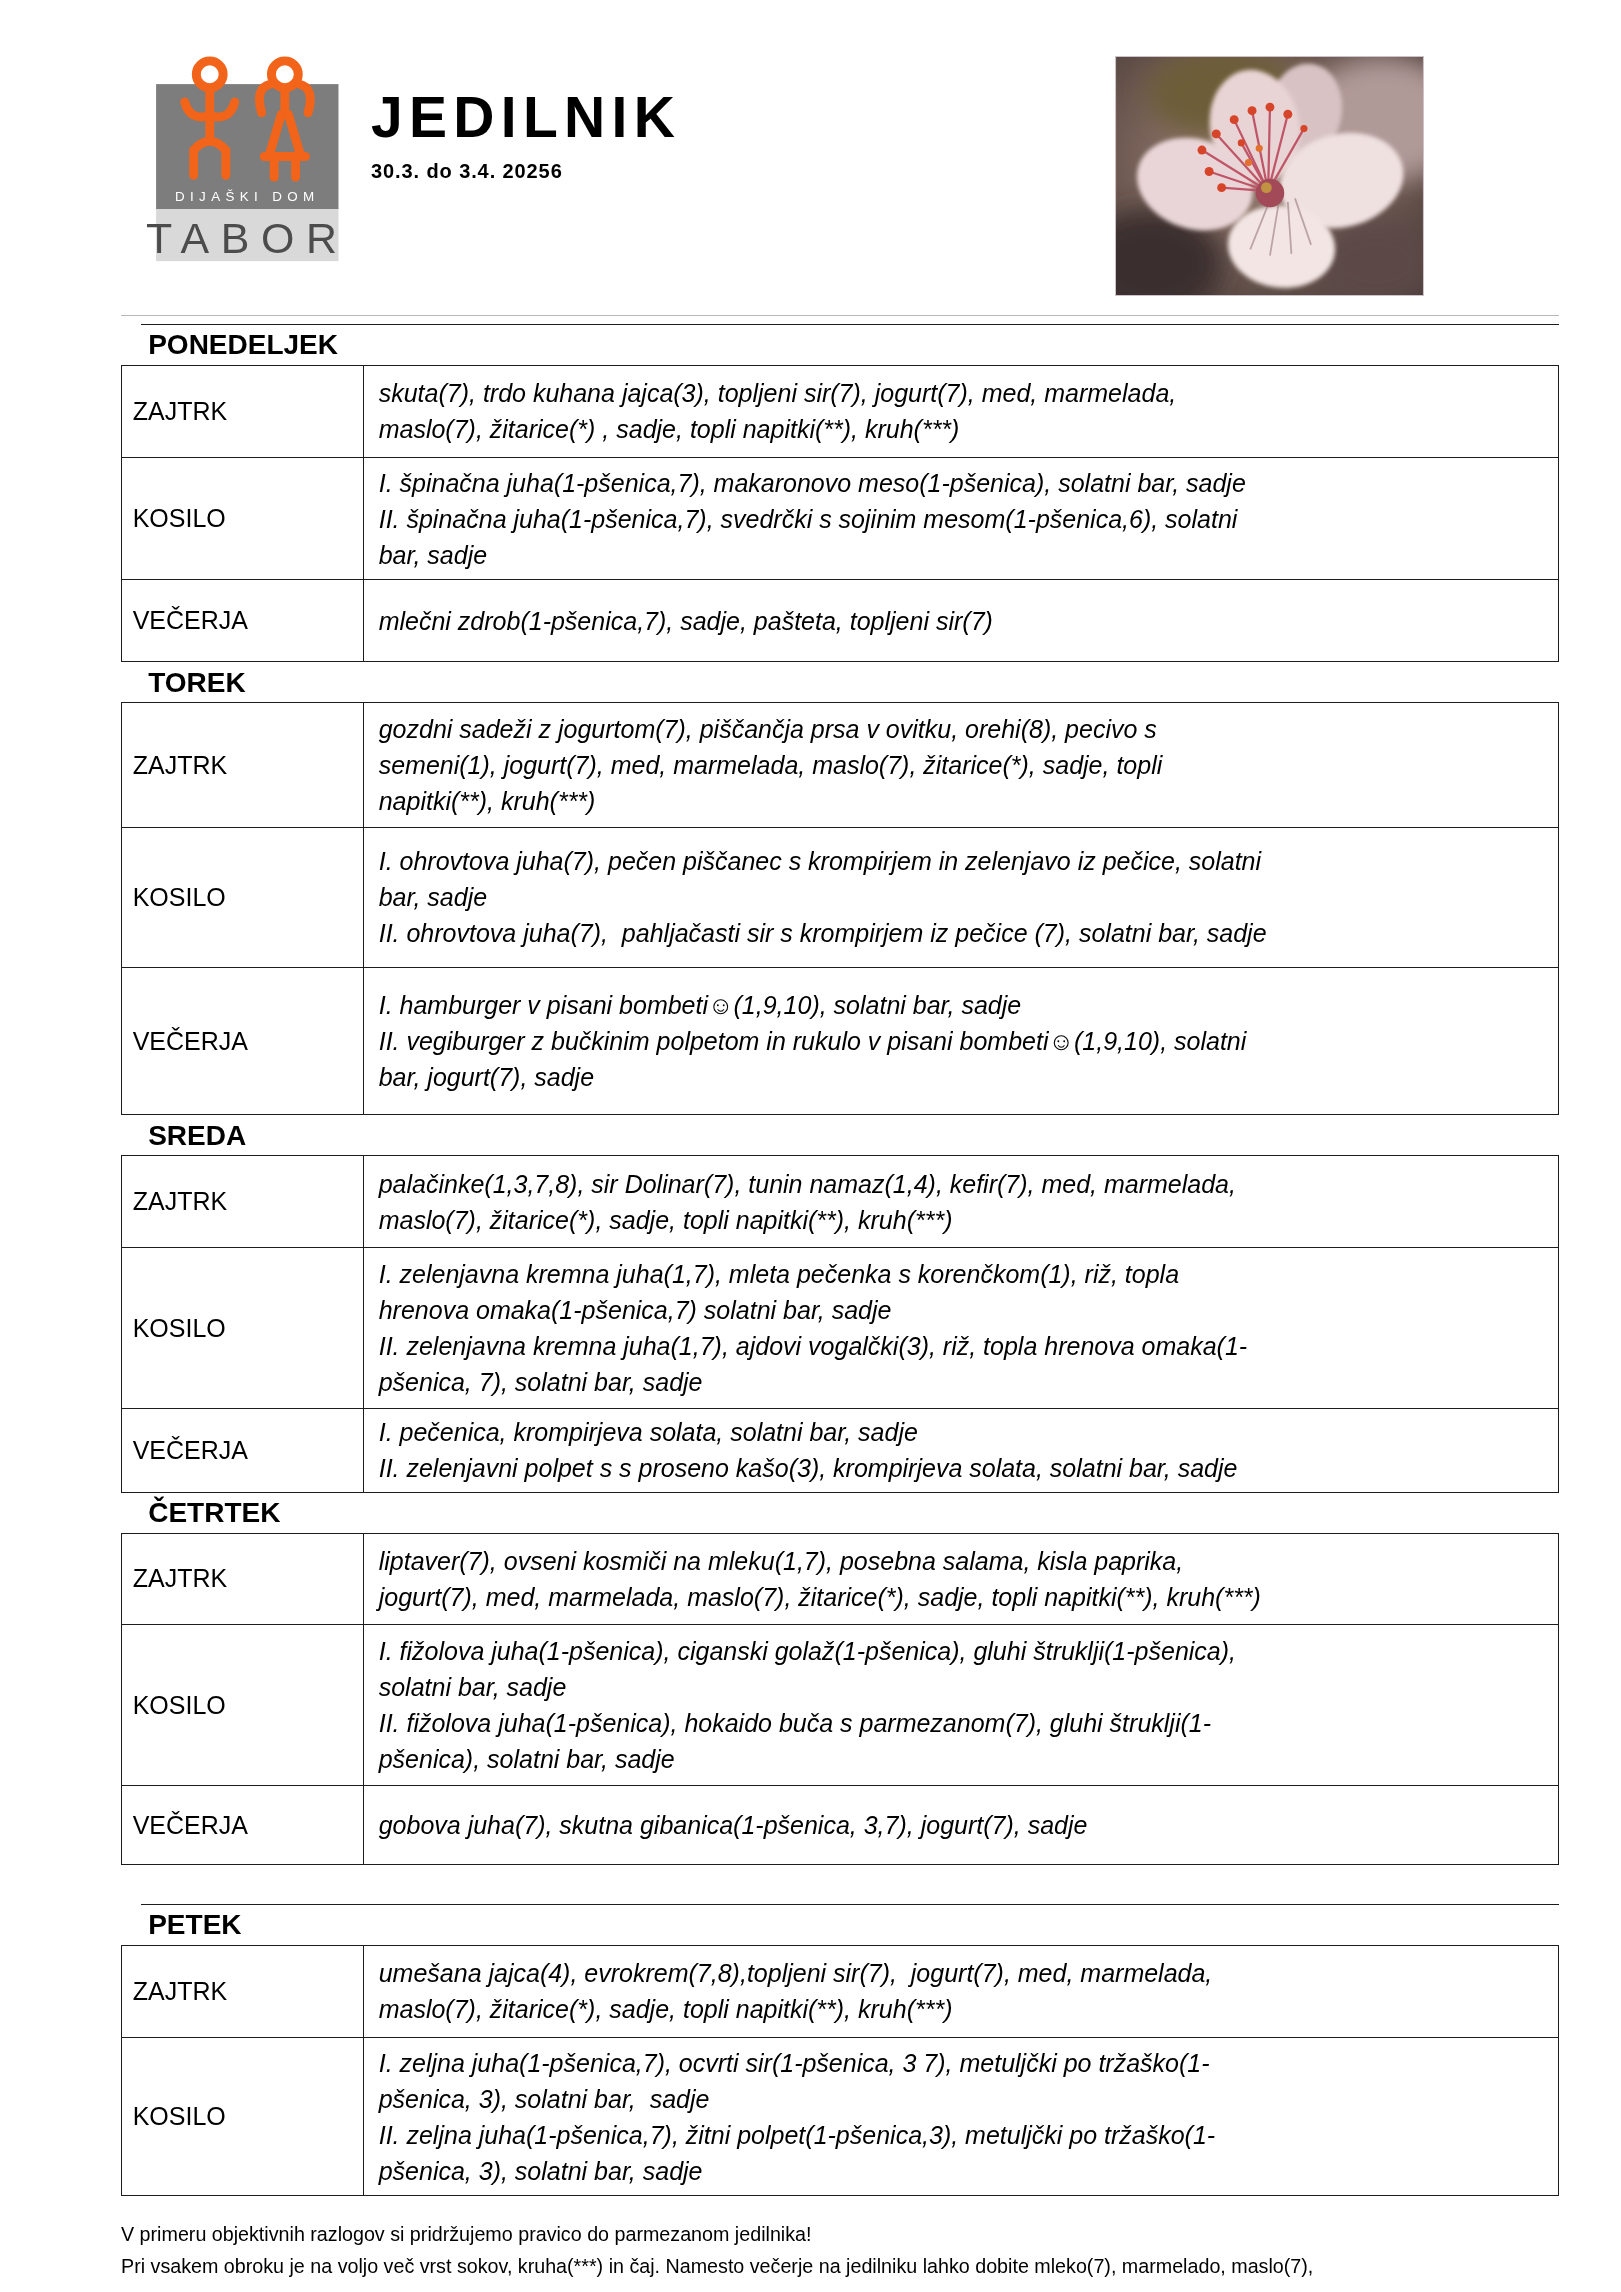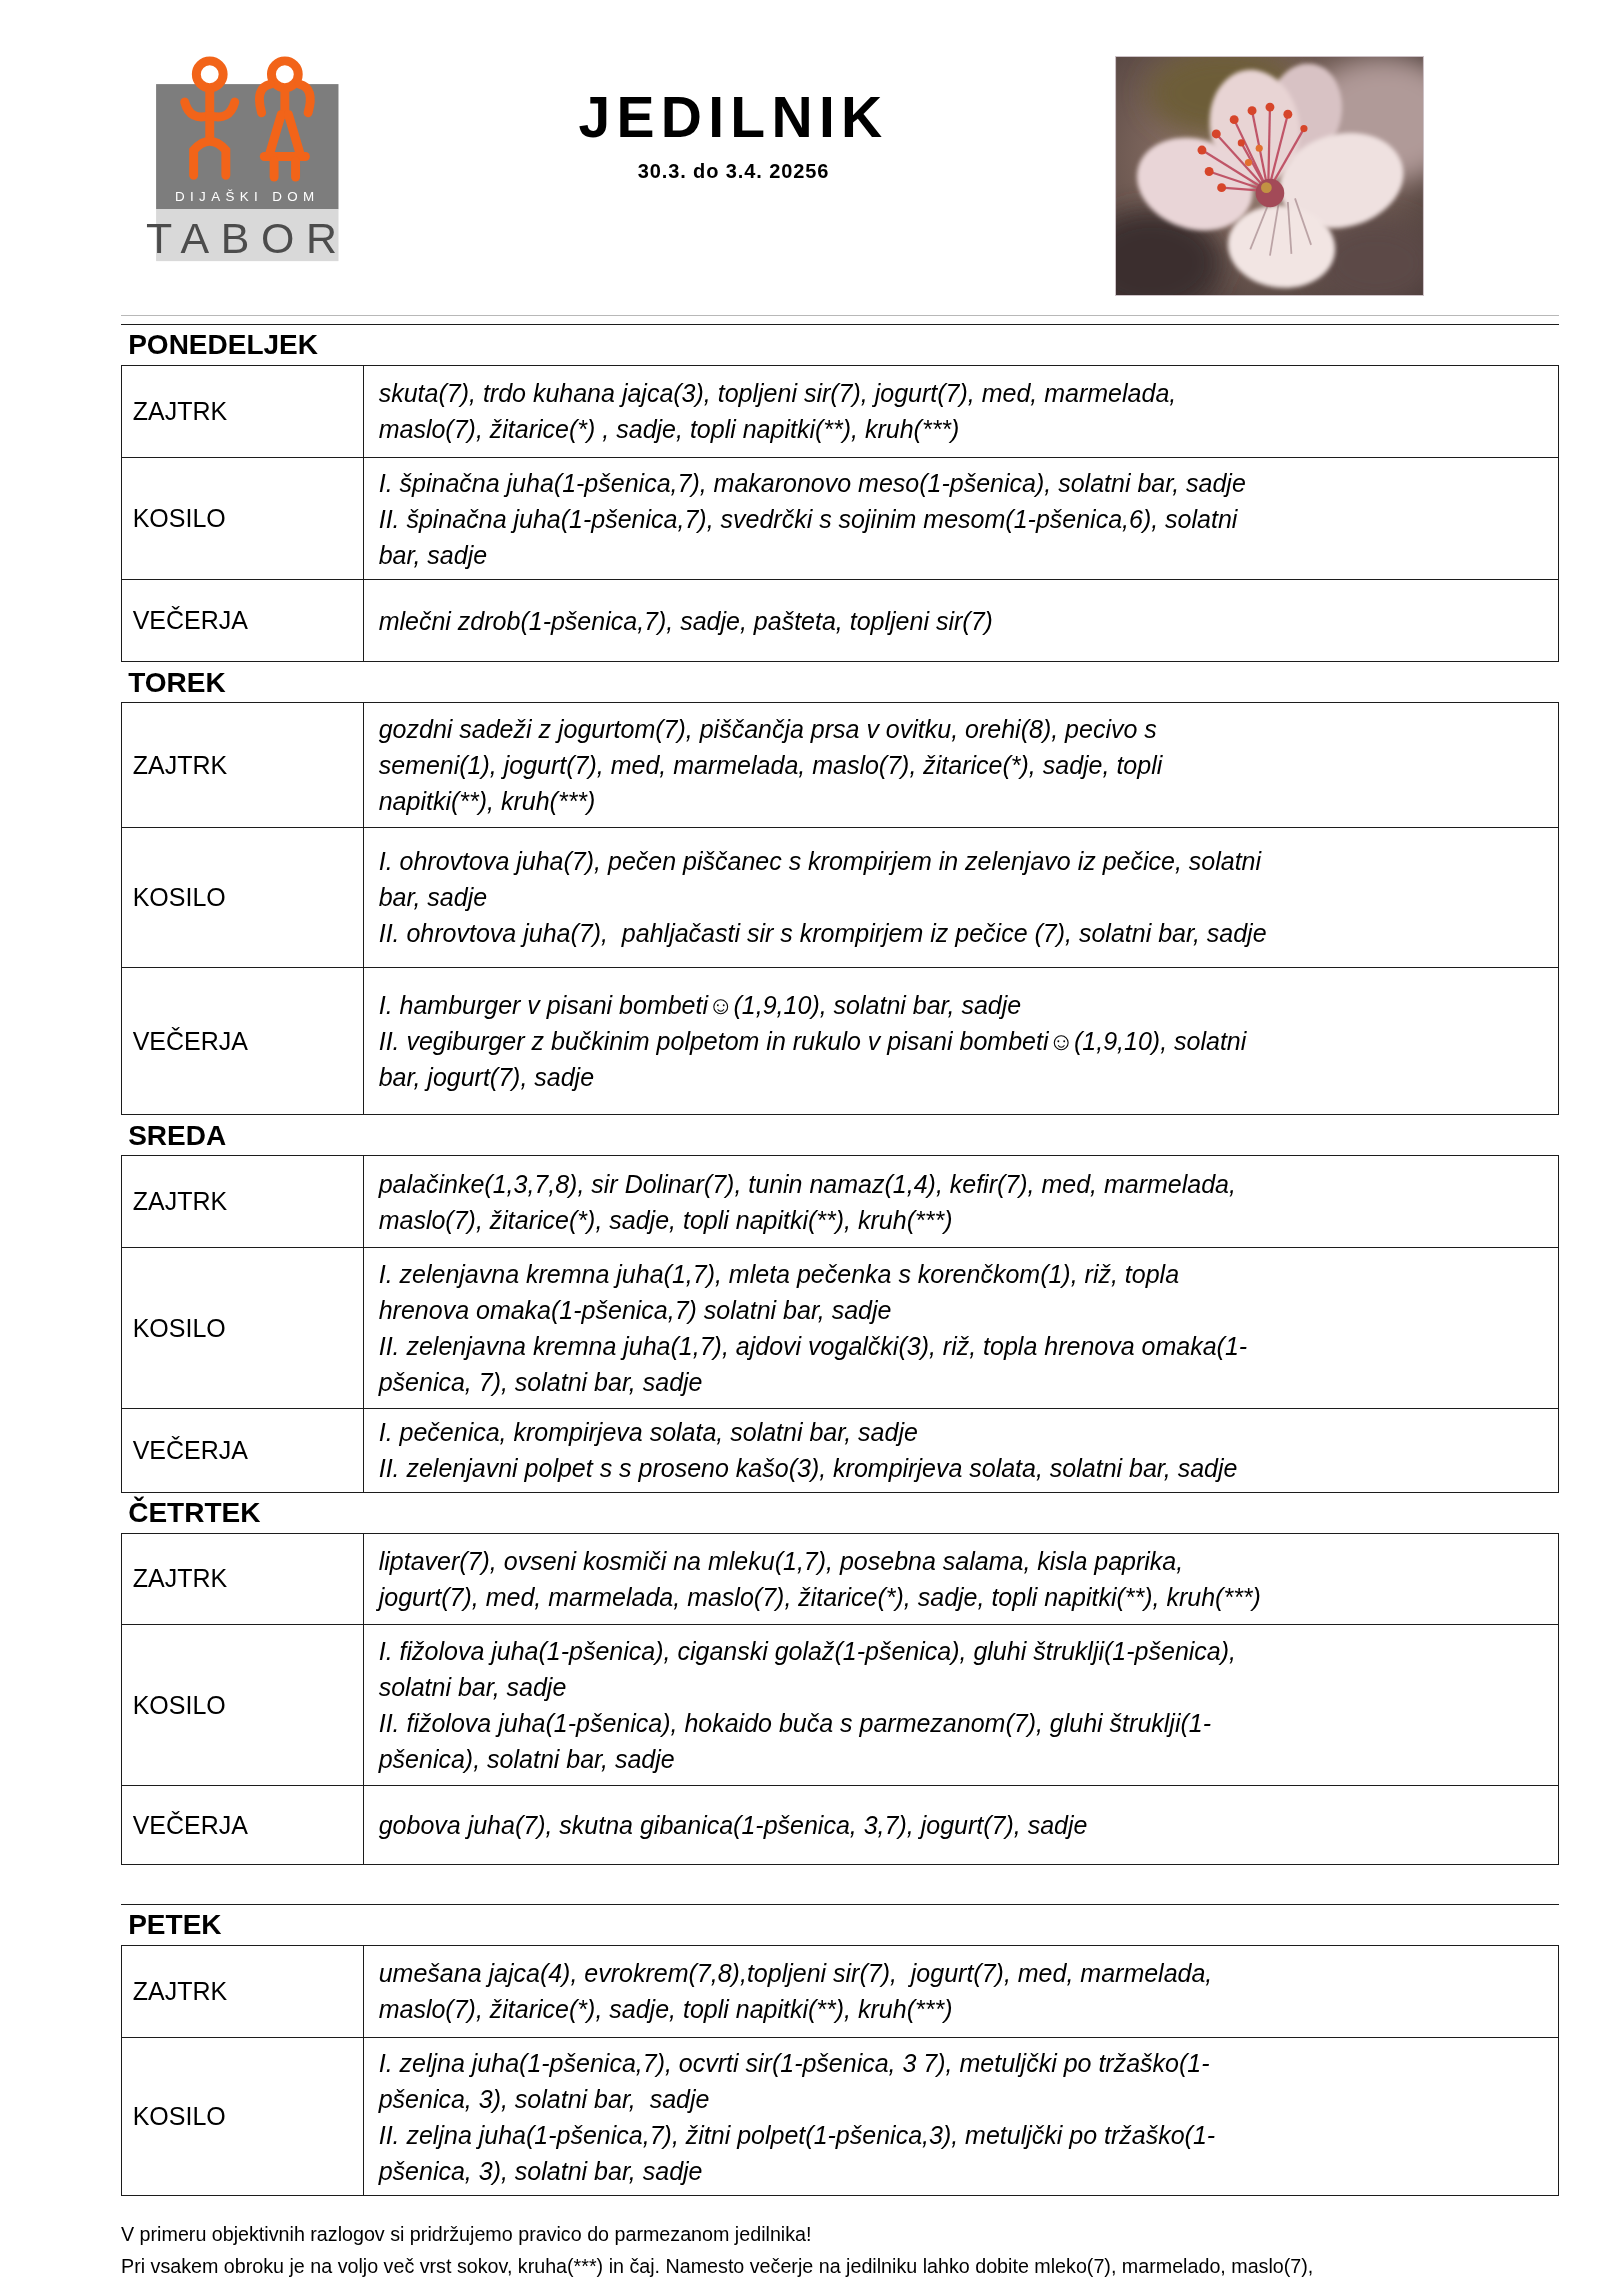--- a/index.html
+++ b/index.html
@@ -8,29 +8,29 @@
     width:1622px; height:2293px;
     background:#ffffff;
     font-family:"Liberation Sans", sans-serif;
     color:#000;
     overflow:hidden;
   }
 
   
   .hdr { position:absolute; top:0; left:0; width:100%; height:315px; }
   .logo { position:absolute; left:140px; top:50px; width:211px; height:222px; }
-  .title-block { position:absolute; left:353px; top:88px; width:761px; text-align:center; }
+  .title-block { position:absolute; left:371px; top:88px; width:761px; }
   .doc-title { font-size:57px; font-weight:bold; letter-spacing:6.3px; line-height:59px; }
   .doc-subtitle { font-size:20px; font-weight:bold; letter-spacing:0.9px; margin-top:12.5px; }
   .photo-frame { position:absolute; left:1115px; top:56px; width:309px; height:240px; border:0.9px solid #cdc2c7; box-sizing:border-box; }
 
   
   .main { margin-left:121px; width:1438px; padding-top:315px; }
   .top-rule { border-top:1.8px solid #b8b8b8; height:8px; }
-  .day-title { font-size:28px; font-weight:bold; padding:5.4px 0 4.5px 7.2px; line-height:30px; }
+  .day-title { font-size:28px; font-weight:bold; padding:5.4px 0 4.5px 7.2px; line-height:30px;margin-left:20px; }
   .day-title.bordered { border-top:1.8px solid #1c1c1c; }
   .sec-petek { margin-top:39px; }
 
   table.menu { border-collapse:collapse; width:100%; table-layout:fixed; }
   table.menu td {
     border:1.8px solid #1c1c1c;
     vertical-align:middle;
     font-size:25px;
   }
   td.label   { width:229px; padding-left:10.7px; border-right-width:0.9px; }

